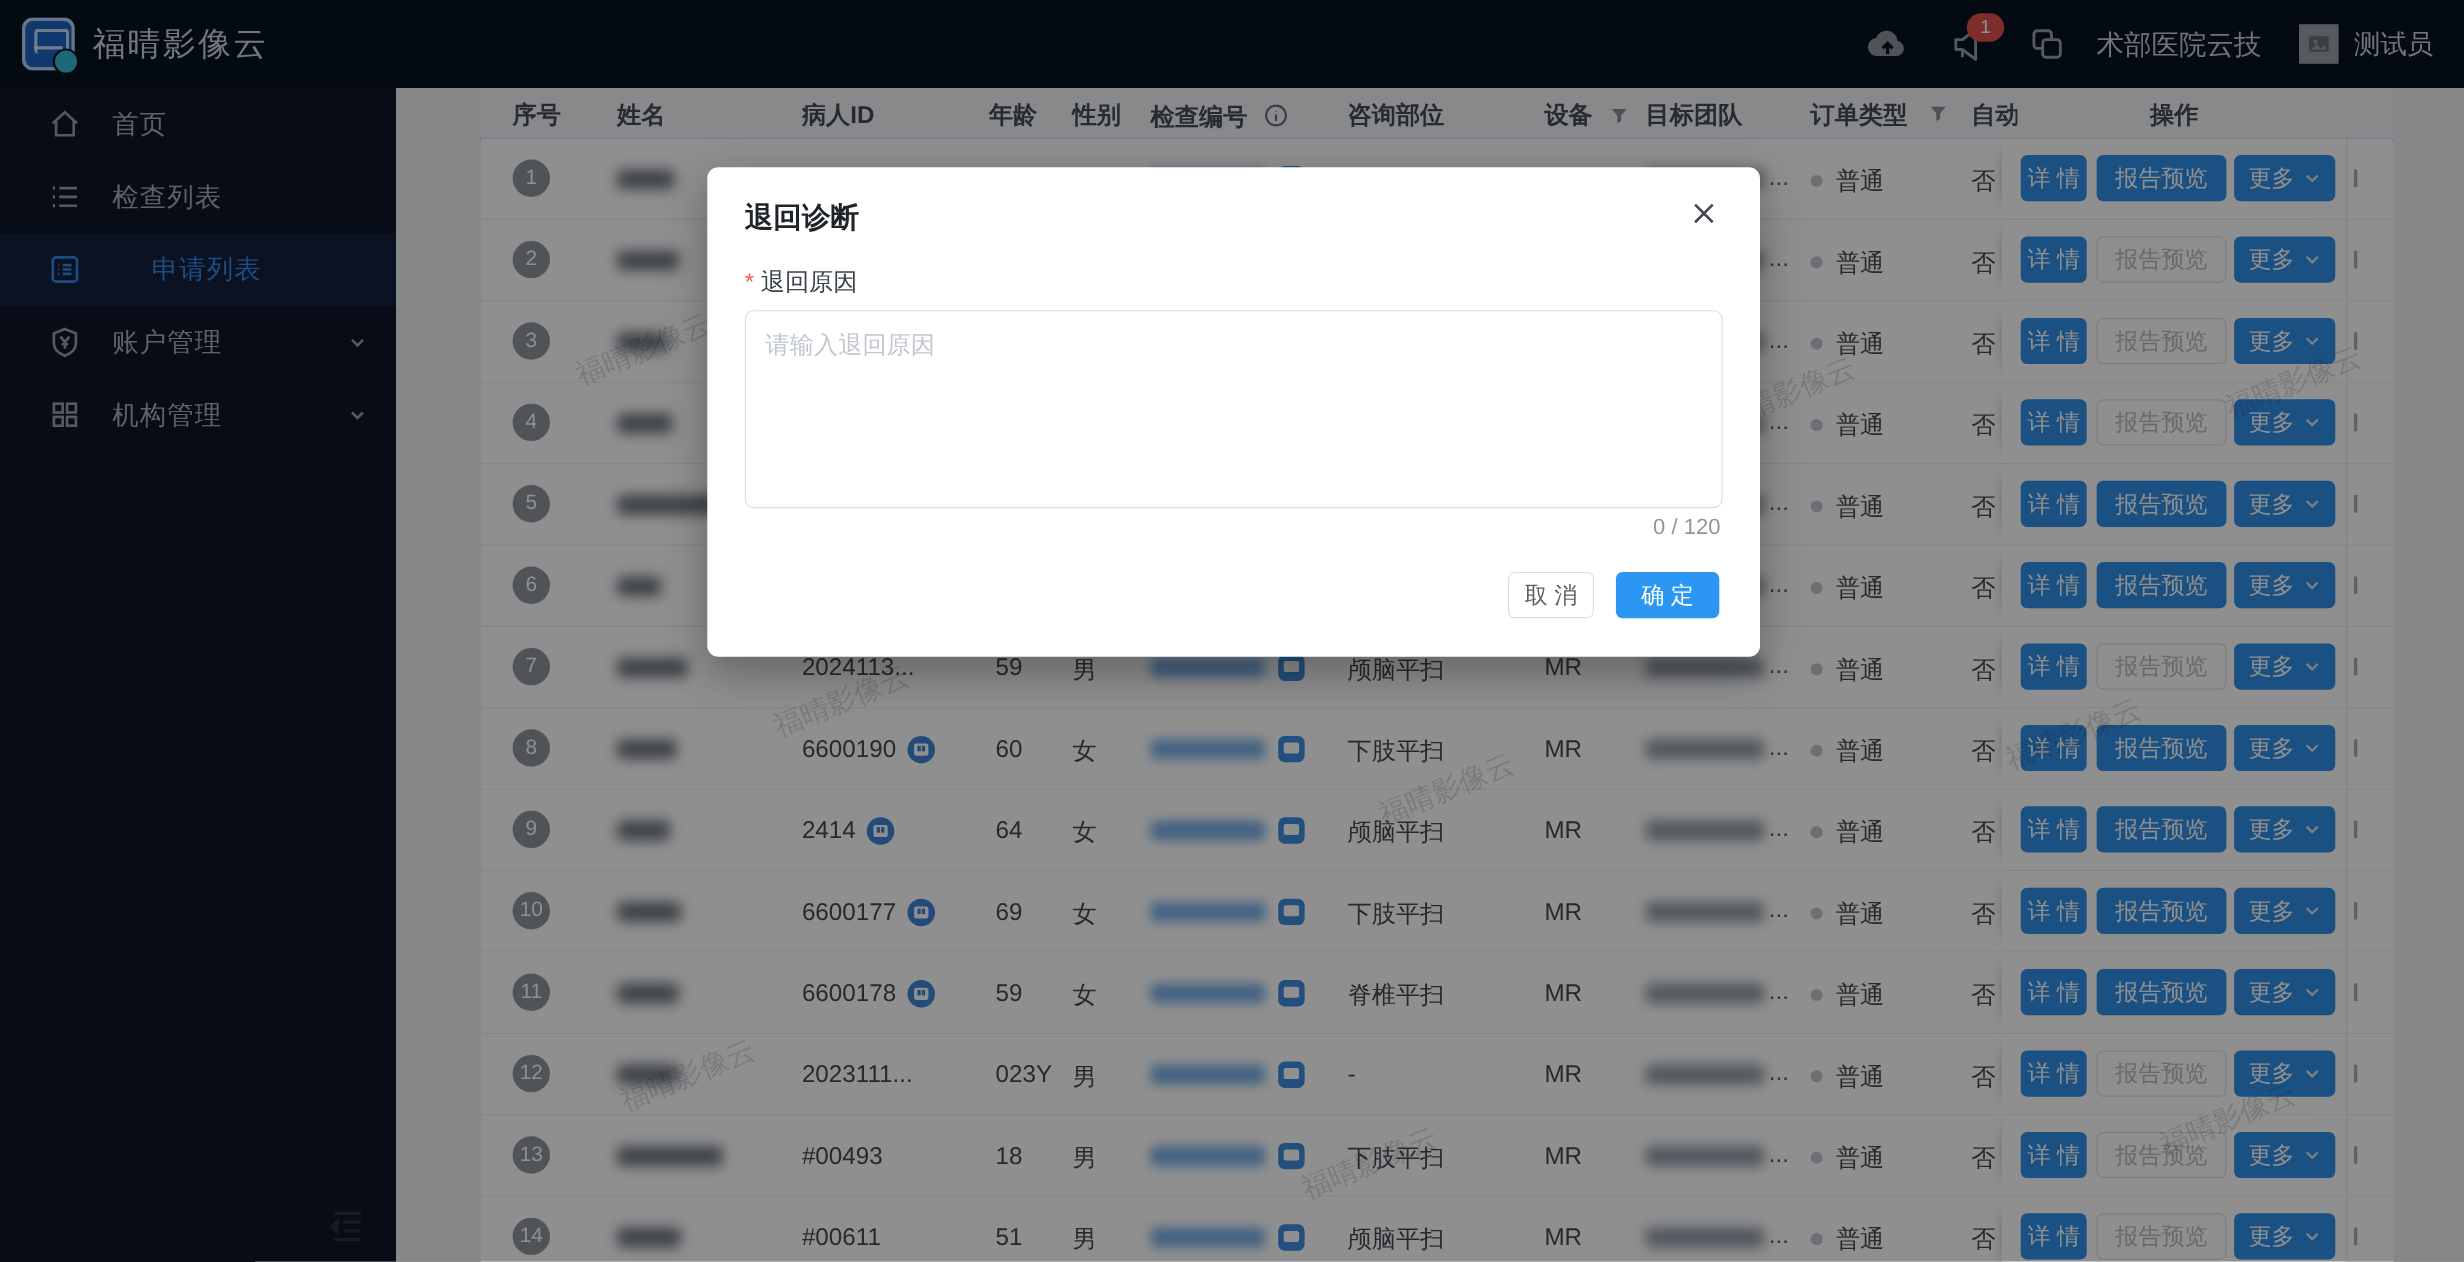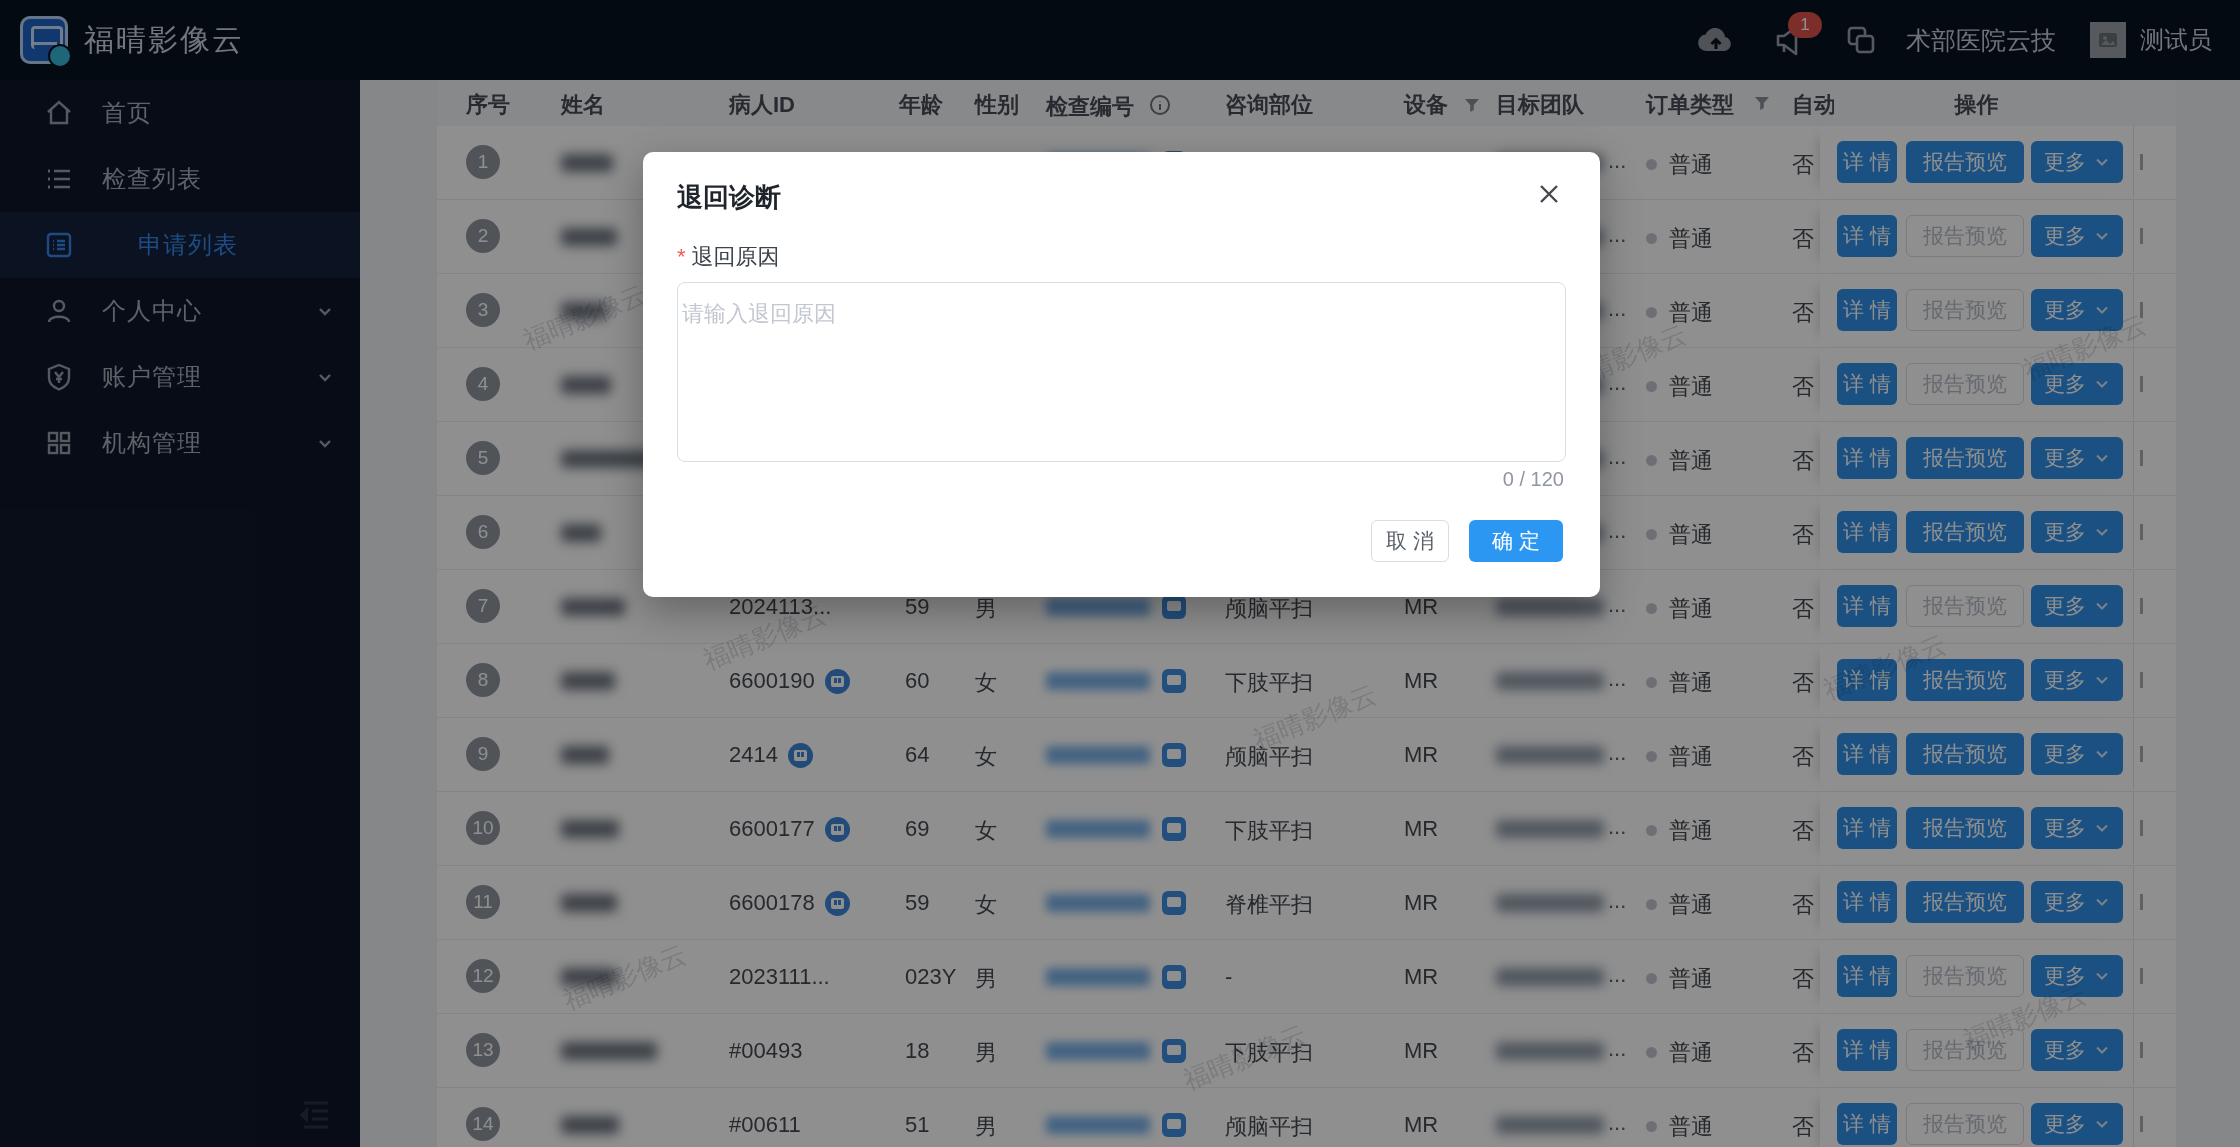--- a/index.html
+++ b/index.html
@@ -79,21 +79,21 @@
 
   
   .overlay{position:absolute;inset:0;background:rgba(0,0,0,0.44);z-index:20;}
   .modal{position:absolute;left:643px;top:152px;width:957px;height:445px;background:#fff;border-radius:10px;
     z-index:30;box-shadow:0 14px 40px rgba(0,0,0,.30);}
   .m-title{position:absolute;left:34px;top:28px;font-size:26px;font-weight:bold;color:#1f242b;margin:0;}
   .m-close{position:absolute;right:34px;top:26px;width:34px;height:34px;background:none;border:none;cursor:pointer;padding:0;}
   .m-label{position:absolute;left:34px;top:90px;font-size:22px;color:#3c424a;}
   .m-label .req{color:#f25a55;margin-right:6px;}
   .m-ta{position:absolute;left:34px;top:130px;width:889px;height:180px;box-sizing:border-box;border:1px solid #d9dde4;
-    border-radius:8px;resize:none;outline:none;font-family:inherit;font-size:22px;color:#333;padding:16px 4px;}
+    border-radius:8px;resize:none;outline:none;font-family:inherit;font-size:22px;color:#333;padding:16px 18px;}
   .m-ta::placeholder{color:#c2c7d0;}
   .m-counter{position:absolute;right:36px;top:316px;font-size:20px;color:#9096a0;}
   .m-btn{position:absolute;top:368px;height:42px;border-radius:6px;font-size:21px;cursor:pointer;font-family:inherit;}
   .m-cancel{left:728px;width:78px;background:#fff;border:1px solid #d9dde4;color:#585f68;}
   .m-ok{left:826px;width:94px;background:#2b97f3;border:none;color:#fff;}
 </style>
 </head>
 <body>
 
 <div id="stage">
@@ -155,30 +155,20 @@
     </div>
     <div class="sb-item active">
       <svg width="30" height="30" viewBox="0 0 30 30" fill="none" stroke-width="2.4">
           <rect x="4" y="4" width="22" height="22" rx="3"></rect>
           <path d="M13 11h8M13 15h8M13 19h8M9 11h1M9 15h1M9 19h1"></path>
         </svg>
       <span class="lbl">申请列表</span>
     </div>
     <div class="sb-item">
       <svg width="30" height="30" viewBox="0 0 30 30" fill="none" stroke-width="2.4">
-          <circle cx="15" cy="10" r="5"></circle>
-          <path d="M5 26c0-7 20-7 20 0"></path>
-        </svg>
-      <span class="lbl">个人中心</span>
-      <svg class="chev" width="18" height="18" viewBox="0 0 18 18" fill="none" stroke-width="2.4">
-          <path d="M4 7l5 5 5-5"></path>
-        </svg>
-    </div>
-    <div class="sb-item">
-      <svg width="30" height="30" viewBox="0 0 30 30" fill="none" stroke-width="2.4">
           <path d="M15 3l10 4v9c0 6-5 9.5-10 11.5C10 25.5 5 22 5 16V7l10-4Z"></path>
           <path d="M11 10l4 5 4-5M15 15v6M12 17h6"></path>
         </svg>
       <span class="lbl">账户管理</span>
       <svg class="chev" width="18" height="18" viewBox="0 0 18 18" fill="none" stroke-width="2.4">
           <path d="M4 7l5 5 5-5"></path>
         </svg>
     </div>
     <div class="sb-item">
       <svg width="30" height="30" viewBox="0 0 30 30" fill="none" stroke-width="2.4">

